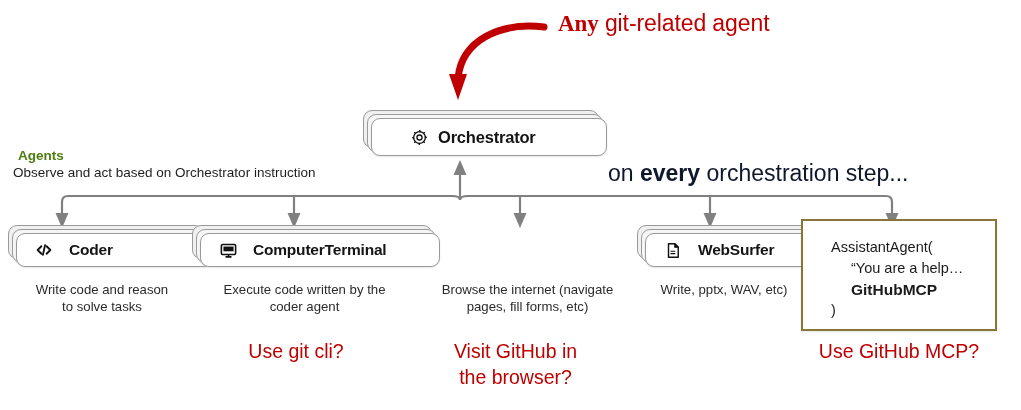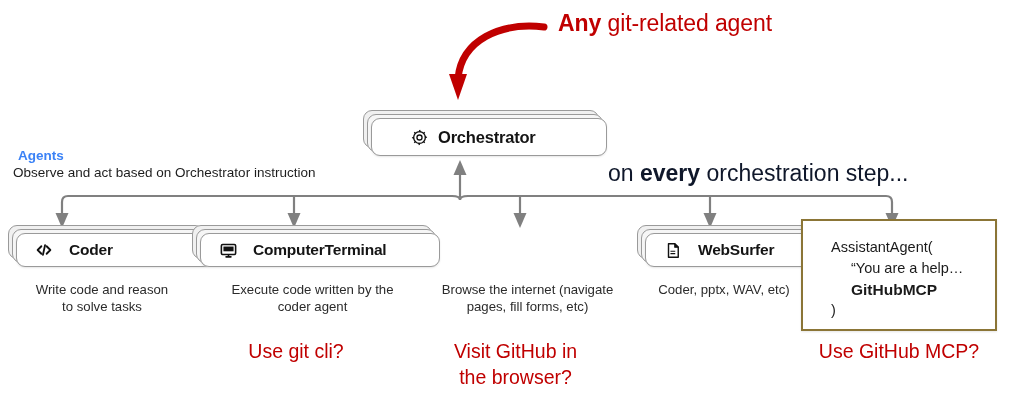--- a/index.html
+++ b/index.html
@@ -22,21 +22,21 @@
 
   
   .headline {
     left: 558px;
     top: 10px;
     font-size: 23px;
     color: #C00000;
     white-space: nowrap;
     letter-spacing: -0.1px;
   }
-  .headline .b { font-weight: bold; }
+  .headline .b { font-weight: bold; font-family: Liberation Serif, serif; }
 
   
   .steps-note {
     left: 608px;
     top: 160px;
     font-size: 23px;
     color: #0f172a;
     white-space: nowrap;
   }
   .steps-note .b { font-weight: bold; }
@@ -111,21 +111,21 @@
     color: #2b2b2b;
     padding-left: 12px;
   }
 
   
   .agents-title {
     left: 18px;
     top: 148px;
     font-size: 13.5px;
     font-weight: bold;
-    color: #3b82f6;
+    color: #4d7c0f;
     white-space: nowrap;
   }
   .agents-sub {
     left: 13px;
     top: 165px;
     font-size: 13.5px;
     color: #1d1d1d;
     white-space: nowrap;
   }
 
@@ -247,21 +247,21 @@
         <svg width="19" height="19" viewBox="0 0 24 24" fill="none" stroke="#111" stroke-width="2">
           <rect x="3" y="4.5" width="18" height="12.5" rx="1.6"></rect>
           <rect x="5.6" y="7" width="12.8" height="6" fill="#111" stroke="none"></rect>
           <path d="M9 20 L15 20" stroke-linecap="round" stroke-width="2.2"></path>
           <path d="M12 17 L12 20"></path>
         </svg>
       </span>
       <span class="card-label">ComputerTerminal</span>
     </div>
   </div>
-  <div class="caption" style="left:193px; top:281px; width:215px;">
+  <div class="caption" style="left:185px; top:281px; width:215px;">
     <div>Execute code written by the</div>
     <div>coder agent</div>
   </div>
 
   <div class="caption" style="left:413px; top:281px; width:205px;">
     <div>Browse the internet (navigate</div>
     <div>pages, fill forms, etc)</div>
   </div>
 
   <div class="card-stack" style="left:637px; top:225px; width:148px; height:42px;">
@@ -272,21 +272,21 @@
         <svg width="18" height="19" viewBox="0 0 24 24" fill="none" stroke="#111" stroke-width="1.9" stroke-linejoin="round">
           <path d="M6 3 L14.5 3 L19 7.5 L19 21 L6 21 Z"></path>
           <path d="M14.5 3 L14.5 7.5 L19 7.5" fill="#111"></path>
           <path d="M8.6 13 L15 13 M8.6 16.2 L15 16.2" stroke-width="1.5"></path>
         </svg>
       </span>
       <span class="card-label">WebSurfer</span>
     </div>
   </div>
   <div class="caption" style="left:622px; top:281px; width:180px;">
-    <div>Coder, pptx, WAV, etc)</div>
+    <div>Write, pptx, WAV, etc)</div>
   </div>
 
   <div class="abs code-box">
     <div class="code-inner">
       <div>AssistantAgent(</div>
       <div class="ind">“You are a help…</div>
       <div class="mcp">GitHubMCP</div>
       <div>)</div>
     </div>
   </div>

